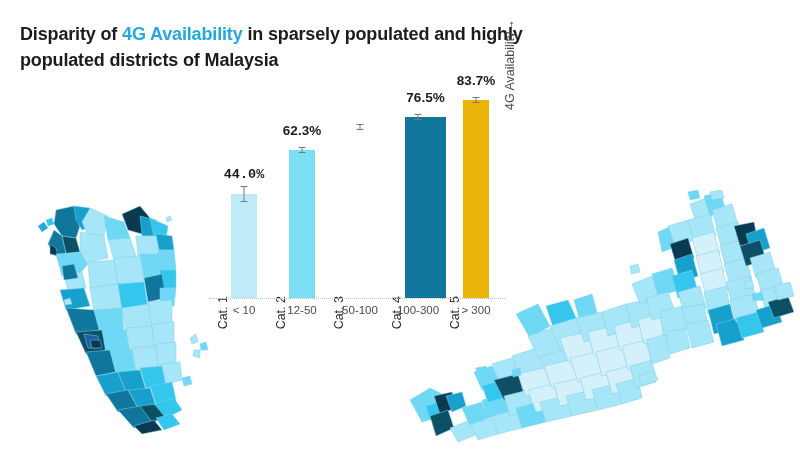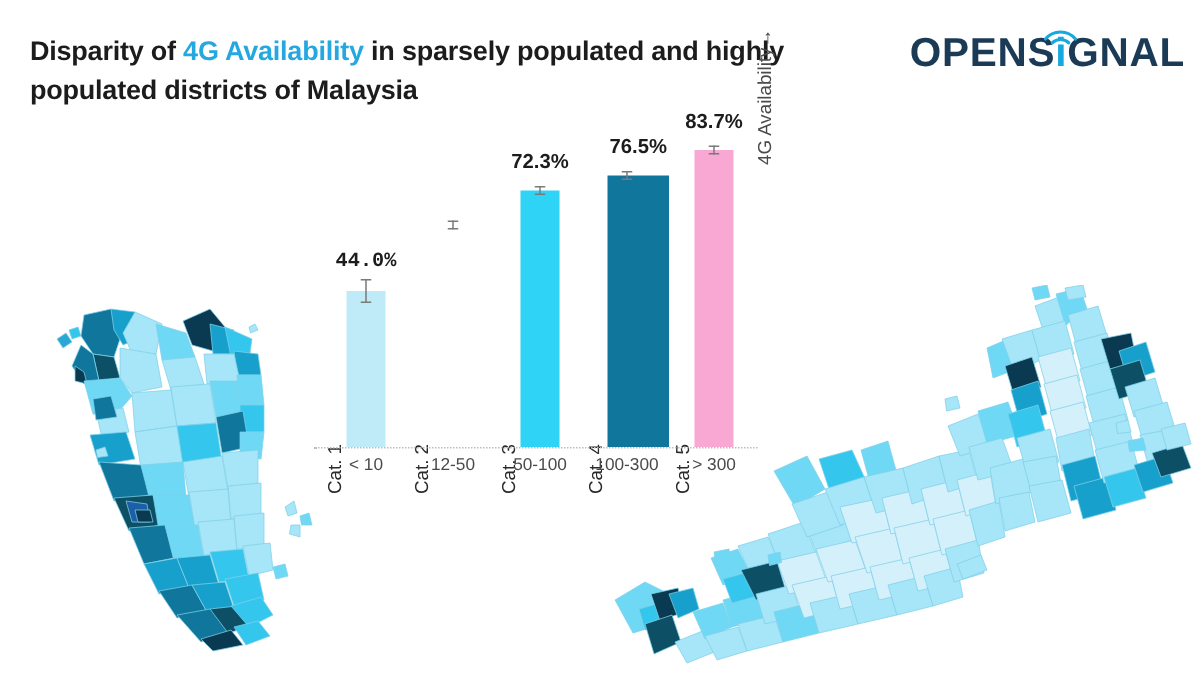--- a/index.html
+++ b/index.html
@@ -80,60 +80,50 @@
 </style>
 </head>
 <body>
 
 <div id="stage">
 
   <div class="title">
     <span>Disparity of </span><span class="accent">4G Availability</span><span> in sparsely populated and highly populated districts of Malaysia</span>
   </div>
 
-  <div class="logo">
-    <div class="logo-text">
-      <span>OPENS</span>
-        <span class="logo-i"><span class="logo-arcs"><svg width="26" height="16" viewBox="0 0 26 16">
-              <path d="M3 12 A13 13 0 0 1 23 12" stroke="#16a9e0" stroke-width="2.1" fill="none" stroke-linecap="round"></path>
-              <path d="M7.5 14.5 A8 8 0 0 1 18.5 14.5" stroke="#16a9e0" stroke-width="2.1" fill="none" stroke-linecap="round"></path>
-            </svg></span><span>i</span></span>
-        <span>GNAL</span>
-    </div>
-  </div>
 
   <div id="chart">
     <div class="plot" id="plot">
         <div class="bargroup" style="left: 16px; height: 218px;">
           <div class="bar" style="height: 104.261px; background: rgb(191, 234, 247); font-family: Liberation Mono, monospace;">
             <div class="barlabel">44.0%</div>
           </div>
           <div class="errbar" style="height: 16.113px; bottom: 96.2043px;"></div>
           <div class="catlabel" style="bottom: 2px;">Cat. 1</div>
         </div>
         <div class="bargroup" style="left: 74px; height: 218px;">
+          <div class="bar" style="height: 147.624px; background: rgb(122, 222, 245);">
+            <div class="barlabel">62.3%</div>
+          </div>
           <div class="errbar" style="height: 6px; bottom: 144.624px;"></div>
           <div class="catlabel" style="bottom: 2px;">Cat. 2</div>
         </div>
         <div class="bargroup" style="left: 132px; height: 218px;">
-          <div class="bar" style="height: 171.32px; background: rgb(47, 211, 245);">
-            <div class="barlabel">72.3%</div>
-          </div>
           <div class="errbar" style="height: 6px; bottom: 168.32px;"></div>
           <div class="catlabel" style="bottom: 2px;">Cat. 3</div>
         </div>
         <div class="bargroup" style="left: 190px; height: 218px;">
           <div class="bar" style="height: 181.272px; background: rgb(17, 118, 156); padding-left: 41px;">
             <div class="barlabel">76.5%</div>
           </div>
           <div class="errbar" style="height: 6px; bottom: 178.272px;"></div>
           <div class="catlabel" style="bottom: 2px;">Cat. 4</div>
         </div>
         <div class="bargroup" style="left: 248px; height: 218px;">
-          <div class="bar" style="height: 198.333px; background: #f9a8d4;">
+          <div class="bar" style="height: 198.333px; background: #eab308;">
             <div class="barlabel">83.7%</div>
           </div>
           <div class="errbar" style="height: 6px; bottom: 195.333px;"></div>
           <div class="catlabel" style="bottom: 2px;">Cat. 5</div>
         </div>
       </div>
     <div class="baseline"></div>
     <div class="yaxis-title">4G Availability→</div>
   <div class="tick" style="left: 39px;">&lt; 10</div>
       <div class="tick" style="left: 97px;">12-50</div>

